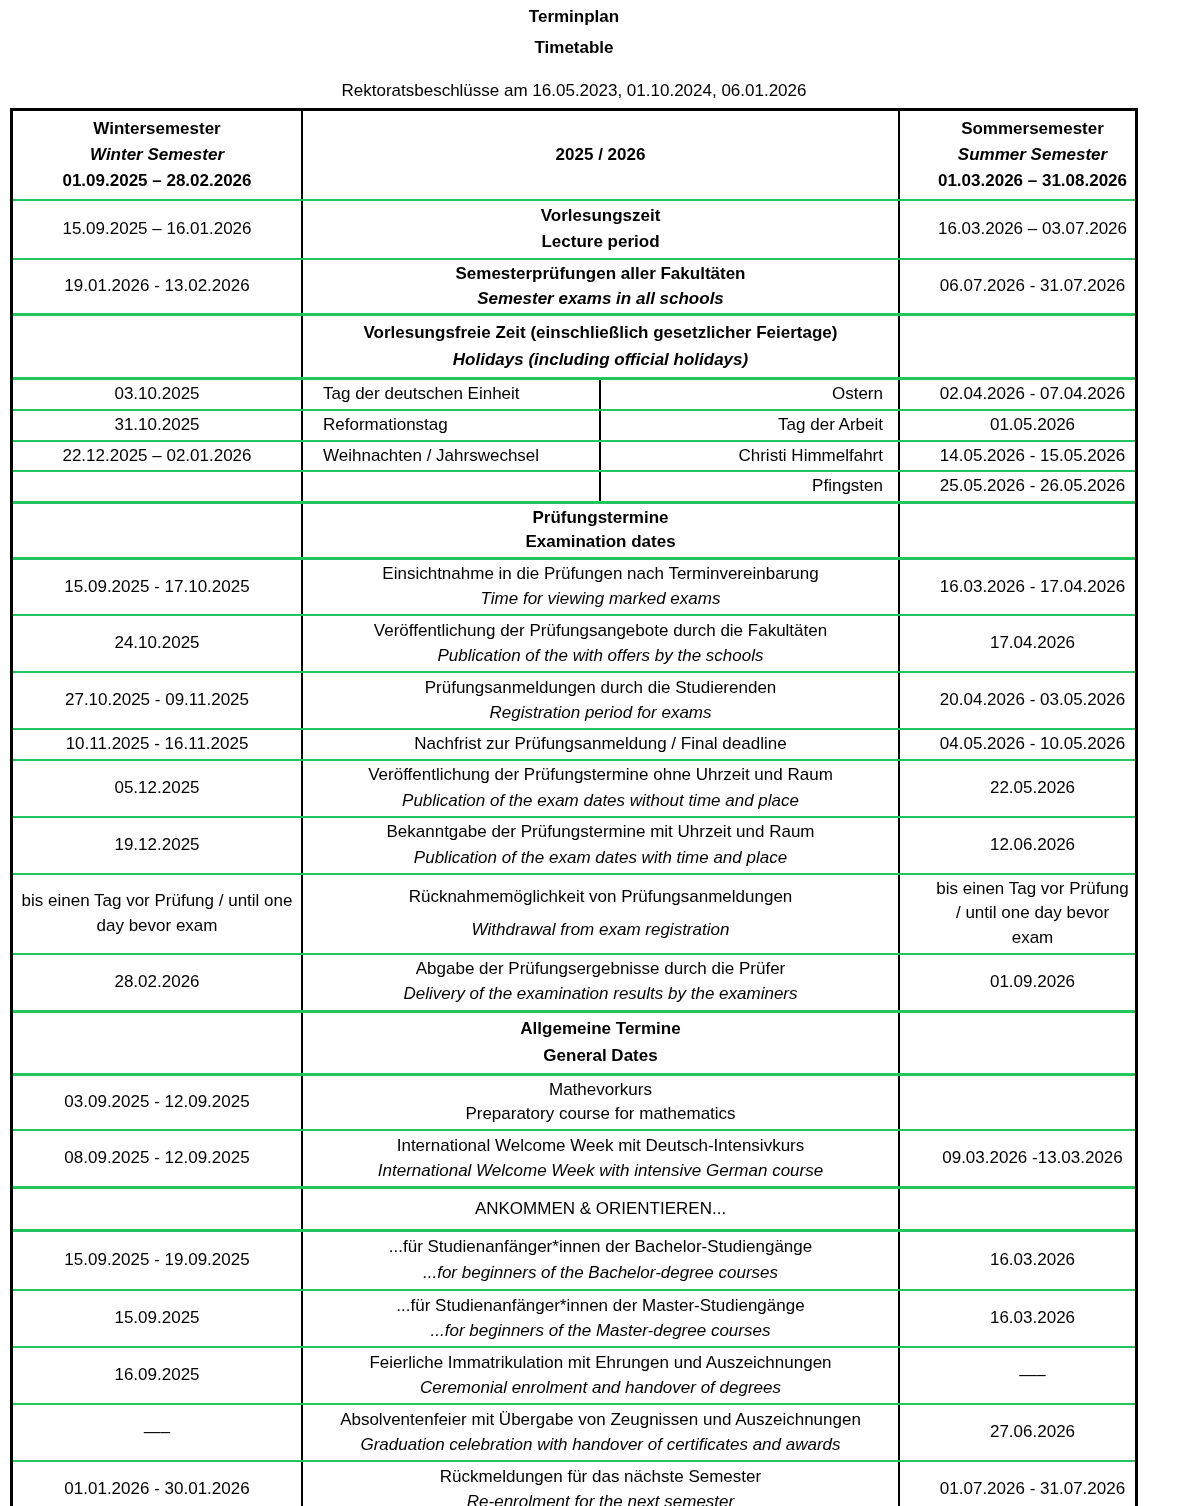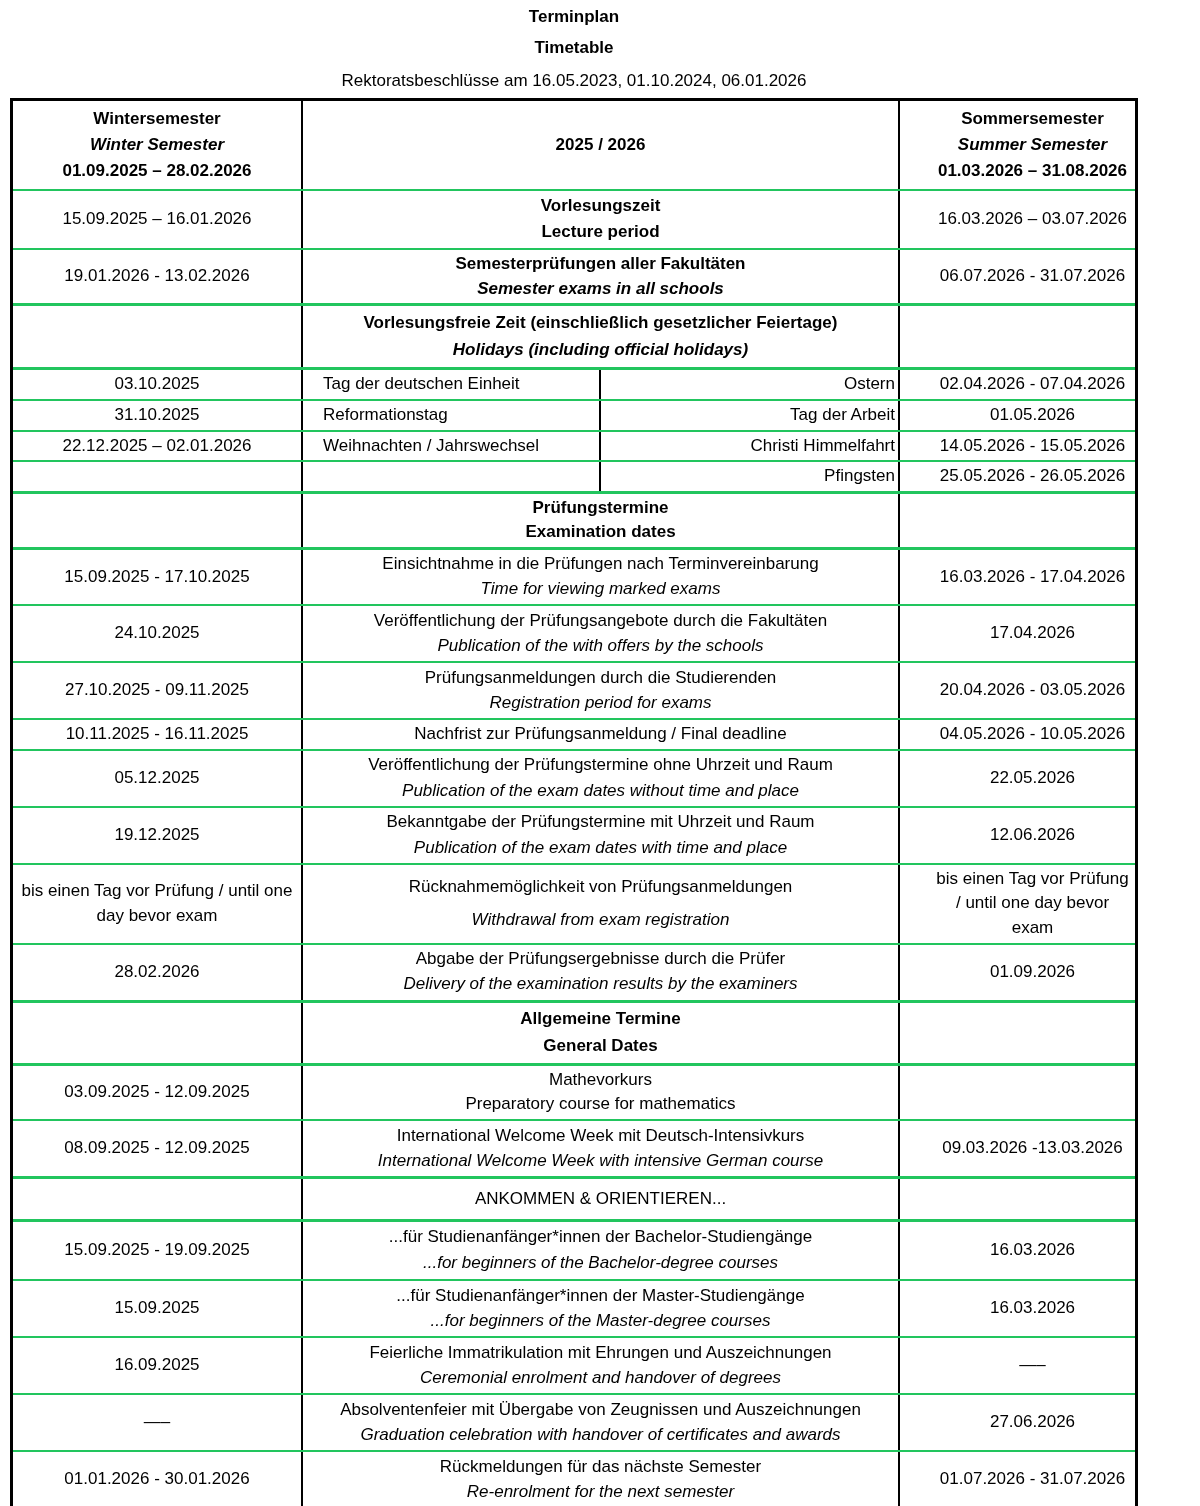--- a/index.html
+++ b/index.html
@@ -1,37 +1,37 @@
 <!DOCTYPE html>
 <html><head>
 <meta charset="utf-8">
 <style>
   html,body { margin:0; padding:0; background:#ffffff; color:#000000; }
   body { width:1200px; font-family:"Liberation Sans", sans-serif; font-size:17px; }
   .page { width:1148px; height:1506px; box-sizing:border-box; overflow:hidden; }
 
   .titleblock { text-align:center; padding-top:7px; }
   .t1 { font-weight:bold; margin-bottom:11px; }
-  .t2 { font-weight:bold; margin-bottom:13px; }
+  .t2 { font-weight:bold; margin-bottom:23px; }
   .t3 { margin-bottom:7px; }
 
   .table { margin:0 10px; border:3px solid #000; }
 
   .row { display:grid; grid-template-columns:290px 597px 1fr; border-top:2px solid #22c55e; }
   .row.first { border-top:none; }
   .row.thick { border-top-width:3px; }
   .row.holiday { grid-template-columns:290px 298px 299px 1fr; }
 
   .c { box-sizing:border-box; border-right:2px solid #000;
        display:flex; flex-direction:column; justify-content:space-evenly;
        align-items:center; text-align:center; padding:2px 5px; line-height:1.45; }
   .row > .c:last-child { border-right:none;padding-left:35px; }
 
   .c.left  { align-items:flex-start; text-align:left;  padding-left:20px; }
-  .c.right { align-items:flex-end;  text-align:right; padding-right:3px; }
+  .c.right { align-items:flex-end;  text-align:right; padding-right:15px; }
 
   .b  { font-weight:bold; }
   .i  { font-style:italic; }
   .bi { font-weight:bold; font-style:italic; }
   .sp { margin-left:5px; }
 
   .hrow .c { line-height:1.2; }
 </style>
 </head>
 <body>

